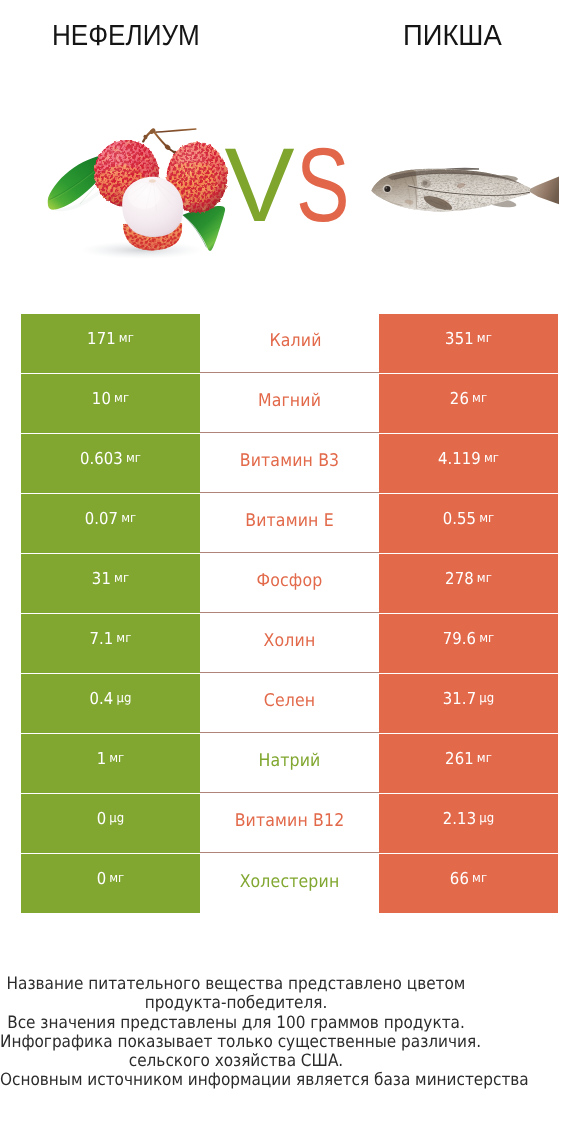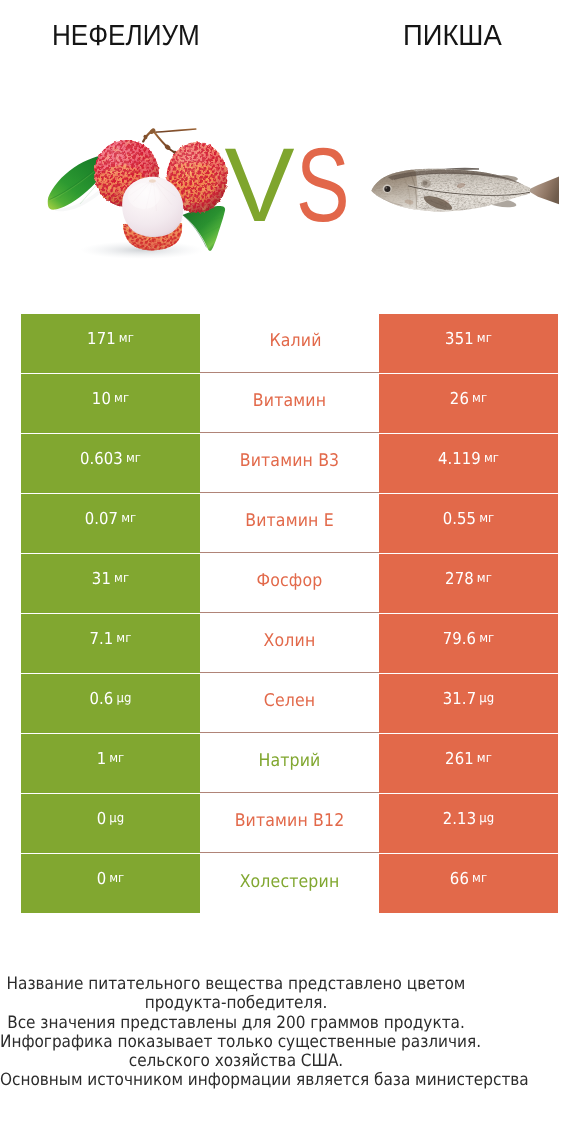--- a/index.html
+++ b/index.html
@@ -378,21 +378,21 @@
           <span>351</span>
           <span class="unit">мг</span>
         </div>
       </div>
       <div class="row">
         <div class="cell l">
           <span>10</span>
           <span class="unit">мг</span>
         </div>
         <div class="cell m" style="color: rgb(226, 105, 74);">
-          <span>Витамин</span>
+          <span>Магний</span>
         </div>
         <div class="cell r">
           <span>26</span>
           <span class="unit">мг</span>
         </div>
       </div>
       <div class="row">
         <div class="cell l">
           <span>0.603</span>
           <span class="unit">мг</span>
@@ -439,21 +439,21 @@
         <div class="cell m" style="color: rgb(226, 105, 74);">
           <span>Холин</span>
         </div>
         <div class="cell r">
           <span>79.6</span>
           <span class="unit">мг</span>
         </div>
       </div>
       <div class="row">
         <div class="cell l">
-          <span>0.6</span>
+          <span>0.4</span>
           <span class="unit">µg</span>
         </div>
         <div class="cell m" style="color: rgb(226, 105, 74);">
           <span>Селен</span>
         </div>
         <div class="cell r">
           <span>31.7</span>
           <span class="unit">µg</span>
         </div>
       </div>
@@ -494,19 +494,19 @@
         <div class="cell r">
           <span>66</span>
           <span class="unit">мг</span>
         </div>
       </div>
     </div>
 
   <div class="footer" id="footer">
       <div>Название питательного вещества представлено цветом</div>
       <div>продукта-победителя.</div>
-      <div>Все значения представлены для 200 граммов продукта.</div>
+      <div>Все значения представлены для 100 граммов продукта.</div>
       <div>Инфографика показывает только существенные различия.</div>
       <div>сельского хозяйства США.</div>
       <div>Основным источником информации является база министерства</div>
     </div>
 
 </div>
 
 </body></html>

